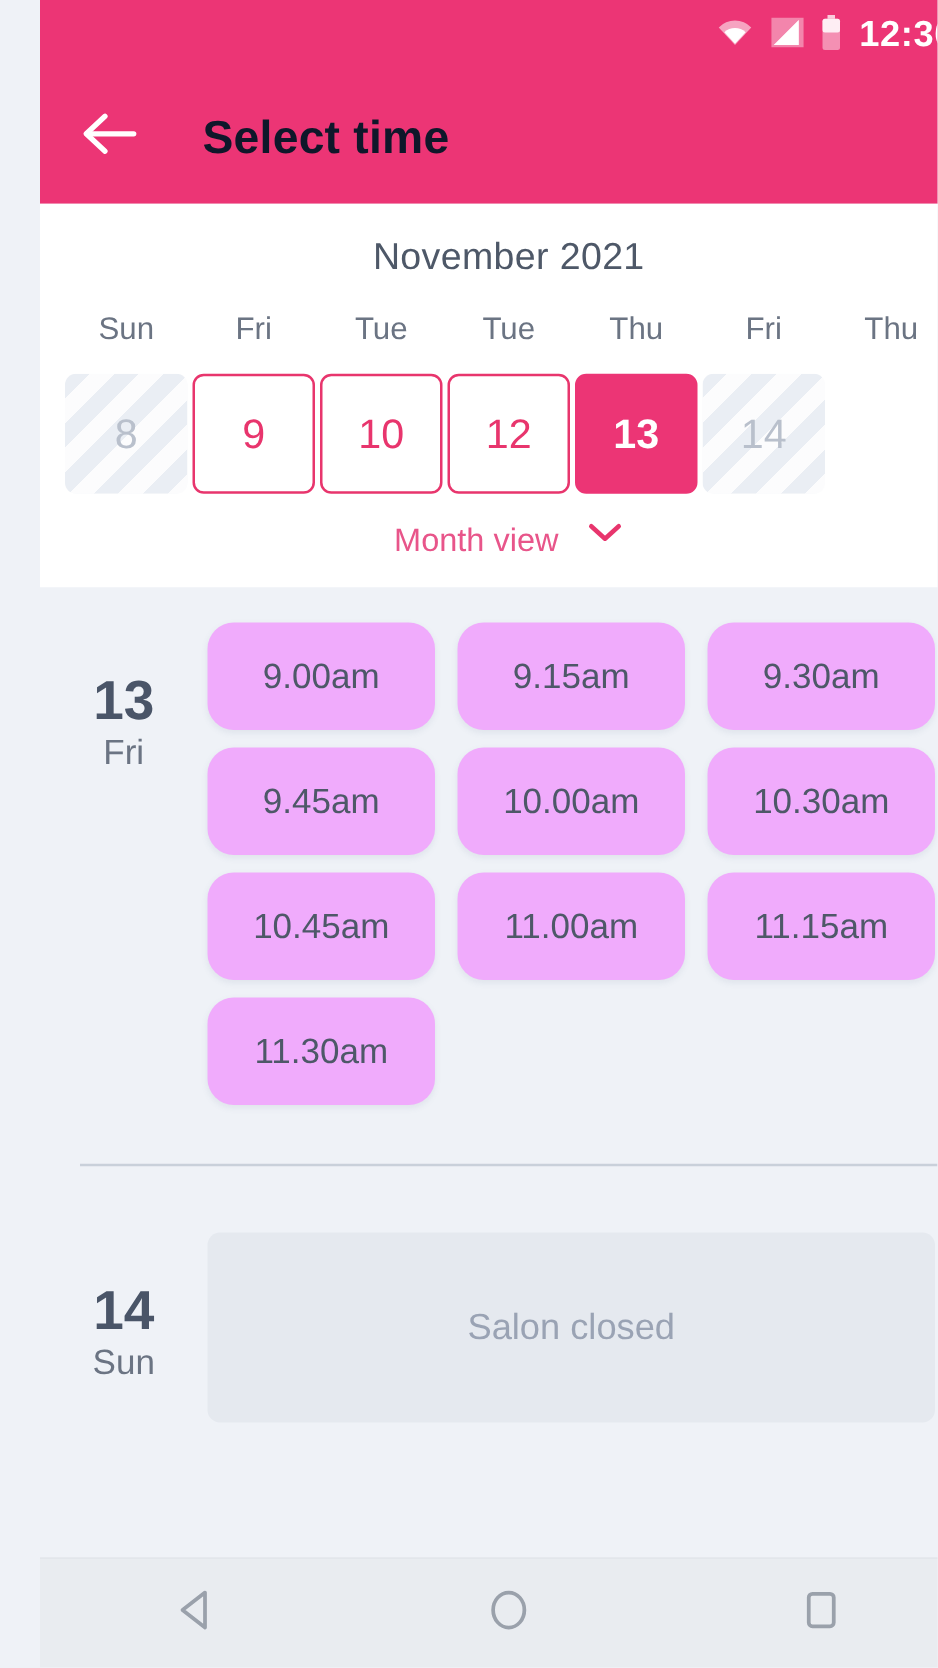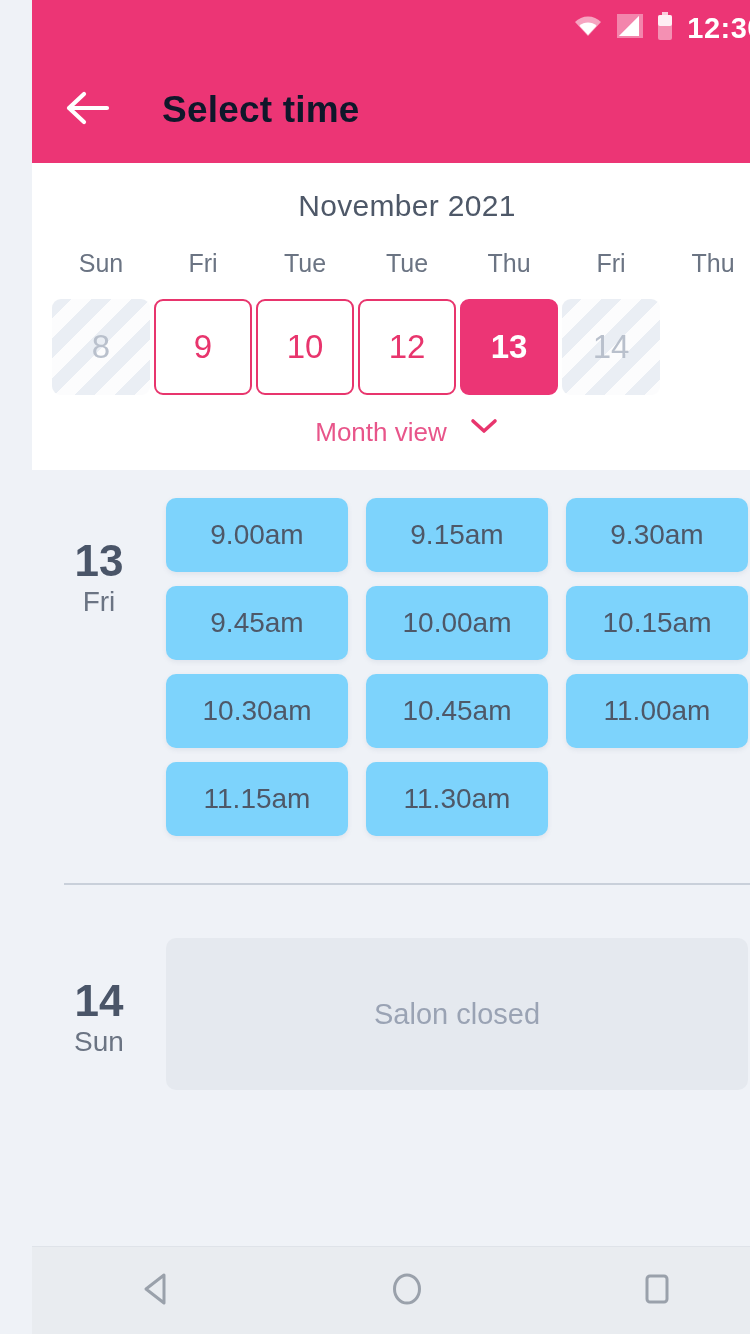--- a/index.html
+++ b/index.html
@@ -86,21 +86,21 @@
     width:134px; flex:0 0 auto; text-align:center; padding-top:40px;
   }
   .day-num { color:#4a5568; font-size:44px; font-weight:bold; line-height:1.05; }
   .day-dow { color:#6b7483; font-size:28px; line-height:1.3; }
 
   .slots {
     flex:1 1 auto; display:grid; grid-template-columns:repeat(3,1fr);
     gap:14px 18px; padding-right:34px;
   }
   .slot {
-    background:#7dd3fc; border-radius:10px; height:74px;
+    background:#f0abfc; border-radius:21px; height:86px;
     display:flex; align-items:center; justify-content:center;
     color:#4e5868; font-size:28px; cursor:pointer;
     box-shadow:0 2px 5px rgba(90,105,135,0.10);
   }
 
   .divider {
     height:2px; background:#c9d0da; margin:47px 32px 0 32px;
   }
 
   .closed-block { display:flex; align-items:stretch; margin-top:53px; }
@@ -201,21 +201,20 @@
       <div class="day-label">
         <div class="day-num">13</div>
         <div class="day-dow">Fri</div>
       </div>
       <div class="slots">
         <div class="slot">9.00am</div>
         <div class="slot">9.15am</div>
         <div class="slot">9.30am</div>
         <div class="slot">9.45am</div>
         <div class="slot">10.00am</div>
-        <div class="slot">10.15am</div>
         <div class="slot">10.30am</div>
         <div class="slot">10.45am</div>
         <div class="slot">11.00am</div>
         <div class="slot">11.15am</div>
         <div class="slot">11.30am</div>
       </div>
     </div>
 
     <div class="divider"></div>
 

